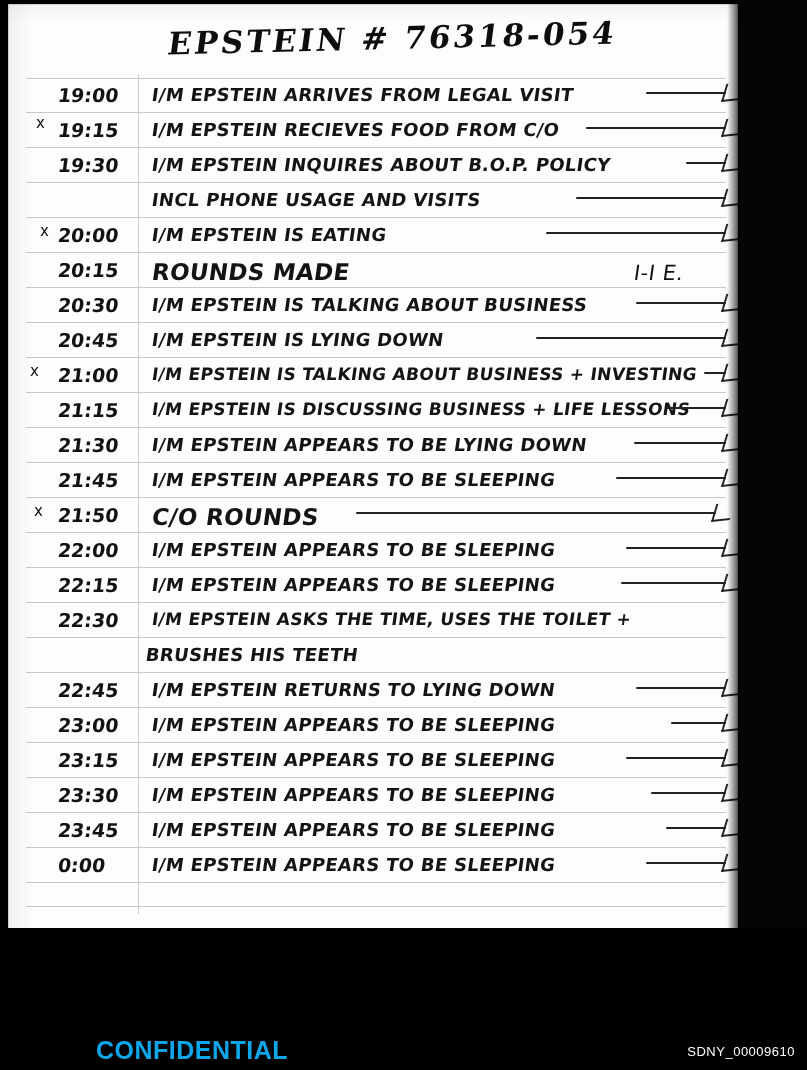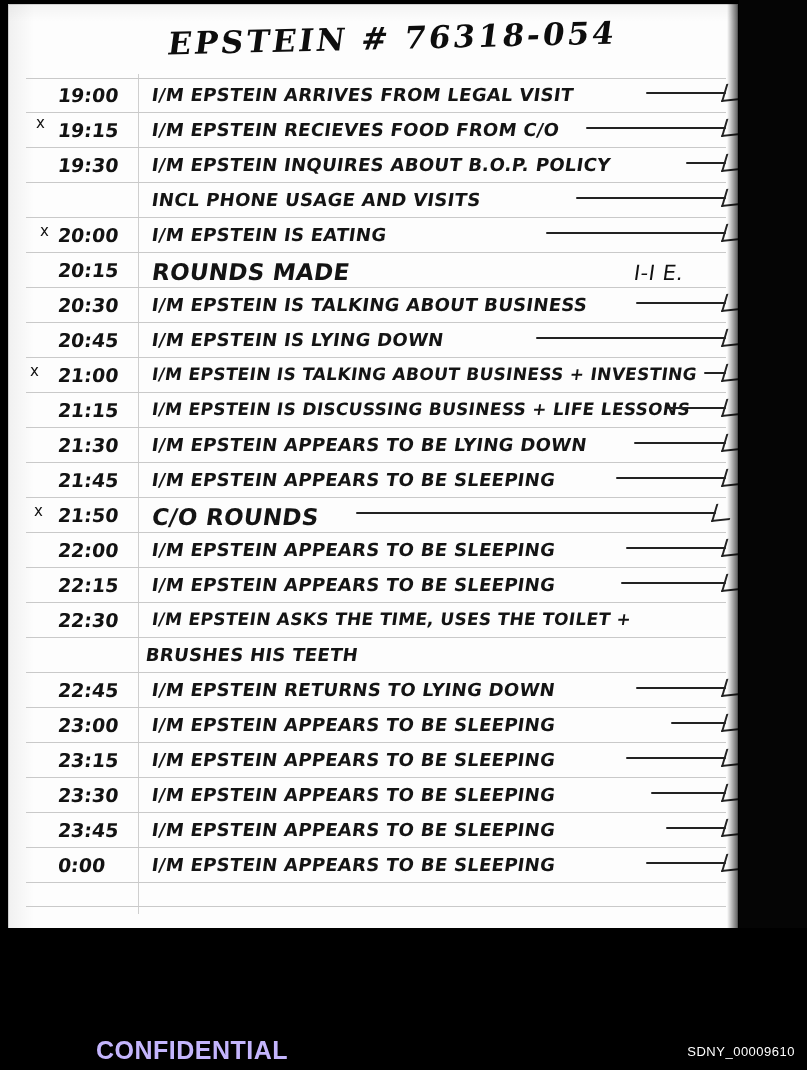--- a/index.html
+++ b/index.html
@@ -165,21 +165,21 @@
     transform: skewX(-22deg) rotate(-6deg);
   }
 
   
   #confidential {
     position: absolute;
     left: 96px;
     top: 1036px;
     font-size: 25px;
     font-weight: 700;
-    color: #c4b5fd;
+    color: #0ea5e9;
     font-family: "Liberation Sans", sans-serif;
     letter-spacing: 0.5px;
     text-align: center;
   }
   #bates {
     position: absolute;
     right: 12px;
     top: 1044px;
     font-size: 13px;
     color: #ffffff;

